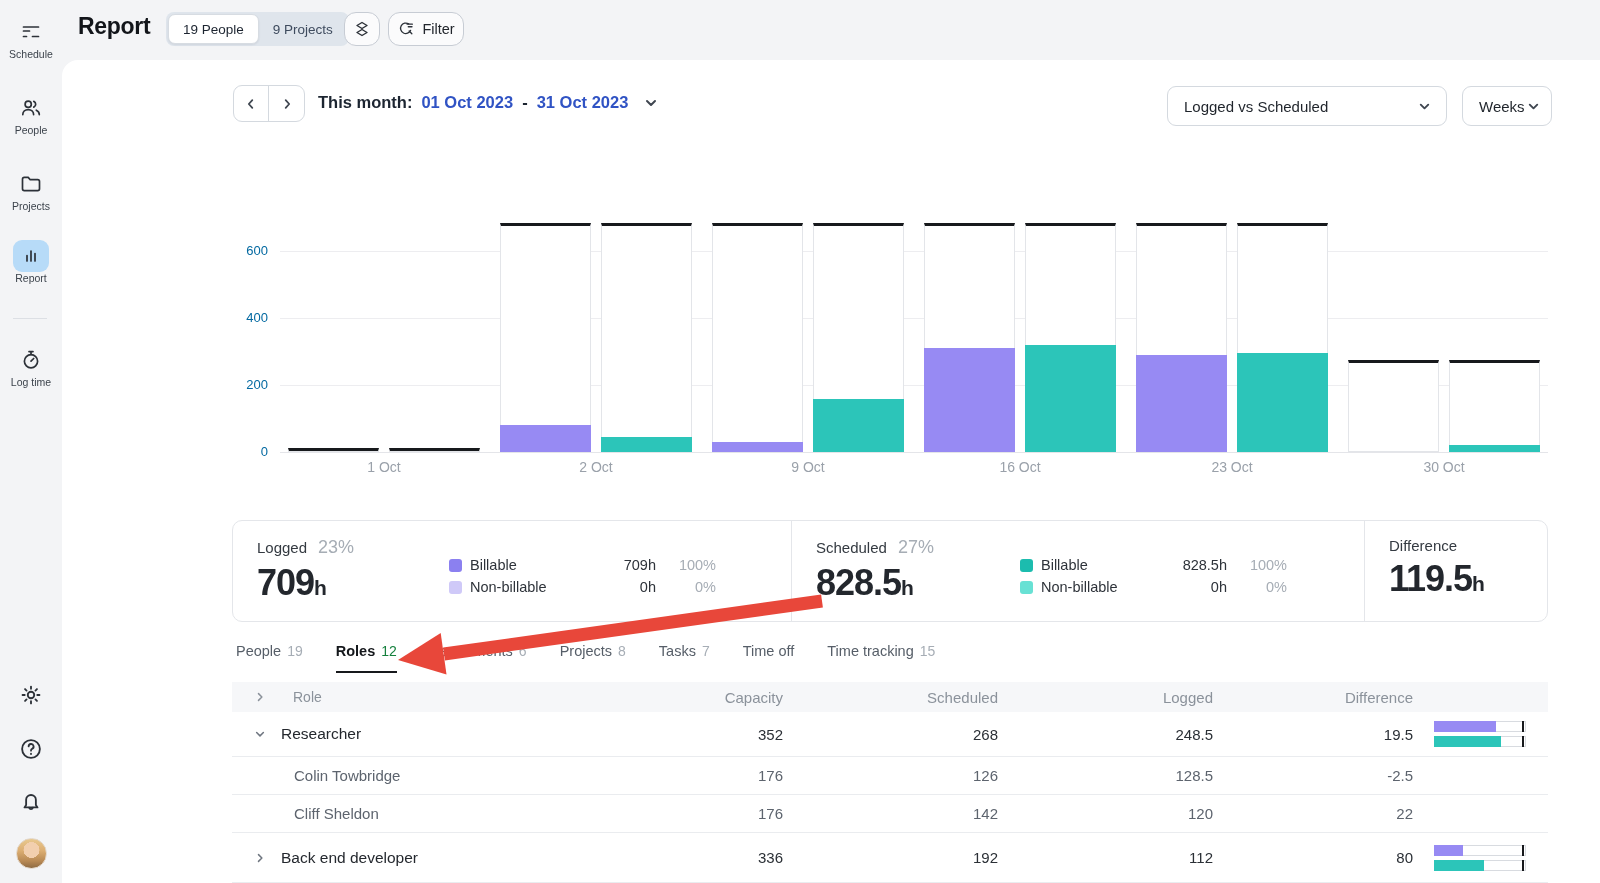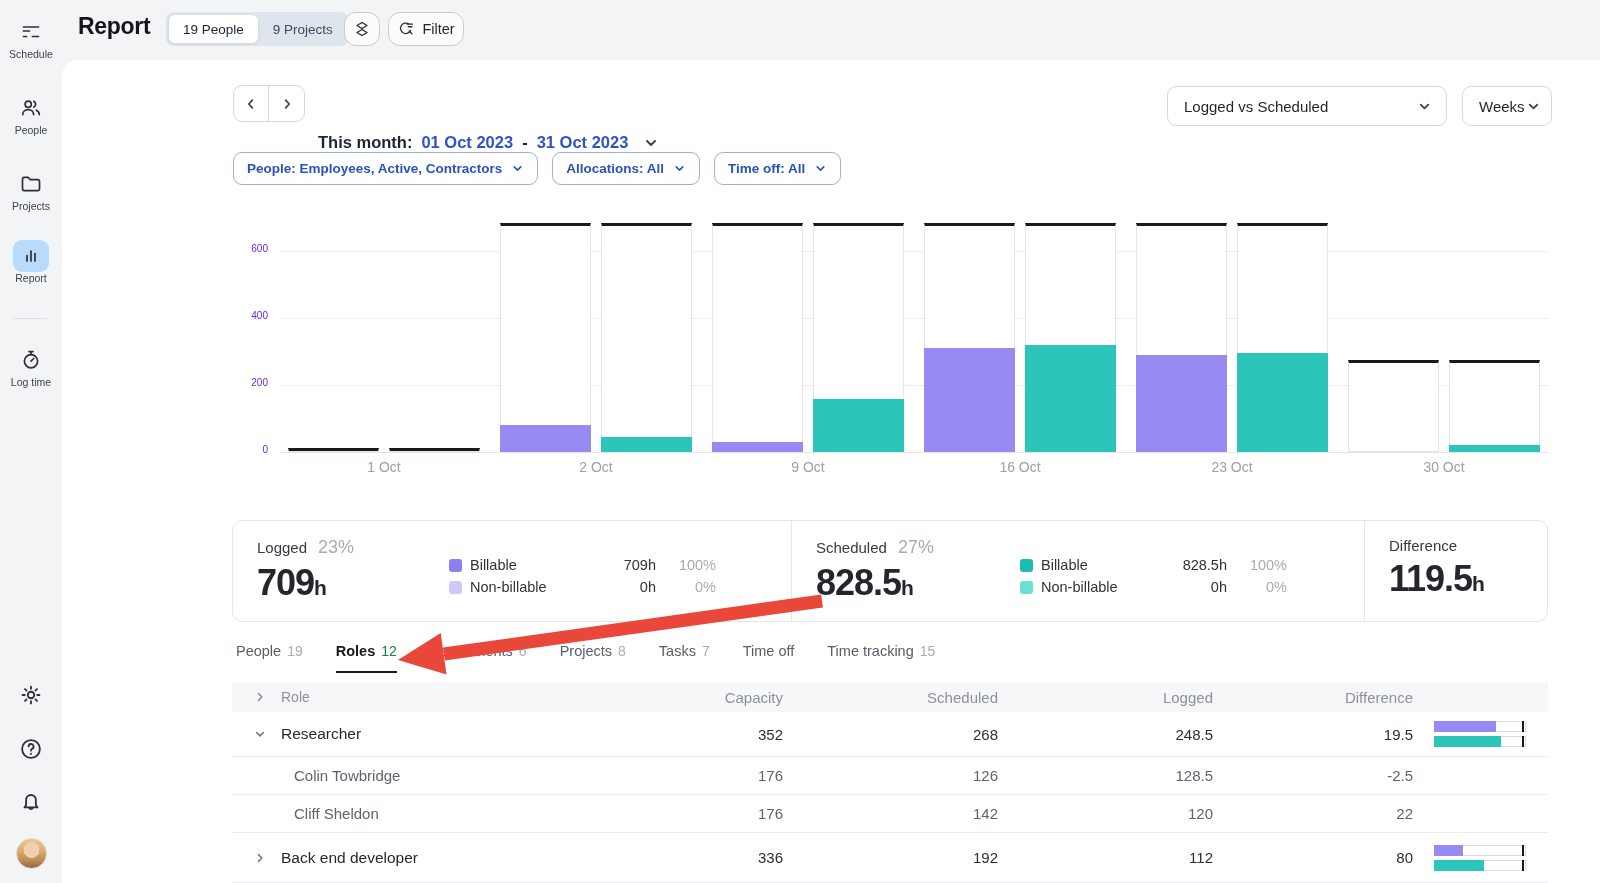--- a/index.html
+++ b/index.html
@@ -28,35 +28,35 @@
   .icon-btn { position:absolute; top:12px; height:34px; background:#fbfbfc; border:1px solid #c7ccd4; border-radius:12px; display:flex; align-items:center; justify-content:center; gap:7px; cursor:pointer; }
   .icon-btn .txt { font-size:14.5px; color:#22262c; }
 
   
   .main-card { position:absolute; left:62px; top:60px; width:1538px; height:823px; background:#ffffff; border-top-left-radius:16px; z-index:1; }
 
   
   .navpair { position:absolute; left:233px; top:85px; width:72px; height:37px; background:#fff; border:1px solid #d4d9df; border-radius:9px; display:flex; z-index:2; }
   .navpair .nbtn { width:50%; display:flex; align-items:center; justify-content:center; cursor:pointer; }
   .navpair .nbtn:first-child { border-right:1px solid #d4d9df; }
-  .daterow { position:absolute; left:318px; top:93px; display:flex; align-items:center; gap:9px; z-index:2;margin-top:40px; }
+  .daterow { position:absolute; left:318px; top:93px; display:flex; align-items:center; gap:9px; z-index:2; }
   .daterow .pref { font-size:16.5px; font-weight:700; color:#1c2531; }
   .daterow .dt { font-size:16.5px; font-weight:700; color:#3053c4; cursor:pointer; }
   .daterow .sep { font-size:16.5px; font-weight:700; color:#1c2531; }
   .select { position:absolute; top:86px; height:40px; background:#fff; border:1px solid #d4d9df; border-radius:9px; display:flex; align-items:center; justify-content:space-between; padding:0 14px 0 16px; cursor:pointer; z-index:2; }
   .select .txt { font-size:15px; color:#1f242b; }
 
   
   .pills { position:absolute; left:233px; top:152px; display:flex; gap:14px; z-index:2; }
   .pill { height:33px; border:1px solid #9db0dd; border-radius:9px; display:flex; align-items:center; gap:9px; padding:0 13px; cursor:pointer; background:#fff; }
   .pill .txt { font-size:13.5px; font-weight:700; color:#2a52b8; white-space:nowrap; }
 
   
   .chart { position:absolute; left:0; top:0; width:1600px; height:883px; z-index:2; pointer-events:none; }
-  .ylab { position:absolute; left:232px; width:36px; text-align:right; font-size:10px; color:#6d28d9; }
+  .ylab { position:absolute; left:232px; width:36px; text-align:right; font-size:13px; color:#0369a1; }
   .grid { position:absolute; left:280px; width:1268px; height:1px; background:#ededf0; }
   .grid.zero { background:#e4e5e9; }
   .bars { position:absolute; left:288px; top:218px; width:1252px; height:234px; display:flex; justify-content:space-between; align-items:flex-end; }
   .bgroup { width:192px; display:flex; gap:10px; align-items:flex-end; height:234px; pointer-events:auto; }
   .cap { position:relative; width:91px; background:#fff; border:1px solid #e3e5e9; border-top:3px solid #17191c; }
   .cap .fill { position:absolute; left:-1px; right:-1px; bottom:-1px; }
   .xlabs { position:absolute; left:288px; top:459px; width:1252px; display:flex; justify-content:space-between; }
   .xlab { width:192px; text-align:center; font-size:14px; color:#9aa1aa; }
 
   
@@ -229,40 +229,20 @@
         <path d="M4 6l4 4 4-4"></path>
       </svg>
   </div>
   <div class="select" style="left:1462px;width:90px;padding-right:10px">
     <span class="txt">Weeks</span>
     <svg class="chev" width="15" height="15" viewBox="0 0 16 16">
         <path d="M4 6l4 4 4-4"></path>
       </svg>
   </div>
 
-  <div class="pills">
-    <div class="pill">
-      <span class="txt">People: Employees, Active, Contractors</span>
-      <svg class="chev" width="13" height="13" viewBox="0 0 16 16" style="stroke:#2a52b8">
-          <path d="M4 6l4 4 4-4"></path>
-        </svg>
-    </div>
-    <div class="pill">
-      <span class="txt">Allocations: All</span>
-      <svg class="chev" width="13" height="13" viewBox="0 0 16 16" style="stroke:#2a52b8">
-          <path d="M4 6l4 4 4-4"></path>
-        </svg>
-    </div>
-    <div class="pill">
-      <span class="txt">Time off: All</span>
-      <svg class="chev" width="13" height="13" viewBox="0 0 16 16" style="stroke:#2a52b8">
-          <path d="M4 6l4 4 4-4"></path>
-        </svg>
-    </div>
-  </div>
 
   <div class="chart">
     <div id="ylabs">
         <div class="ylab" style="top: 444px;">0</div>
         <div class="ylab" style="top: 377px;">200</div>
         <div class="ylab" style="top: 310px;">400</div>
         <div class="ylab" style="top: 243px;">600</div>
       </div>
     <div id="grids">
         <div class="grid zero" style="top: 452px;"></div>
@@ -406,21 +386,21 @@
     </div>
 
   <div class="tablewrap">
     <div class="thead">
       <div class="c-name">
         <span class="exp">
             <svg class="chev" width="12" height="12" viewBox="0 0 16 16" style="stroke:#8b929b">
               <path d="M6 3.5 10.5 8 6 12.5"></path>
             </svg>
           </span>
-        <span style="margin-left:13px">Role</span>
+        <span style="margin-left:25px">Role</span>
       </div>
       <div class="c-num">Capacity</div>
       <div class="c-num">Scheduled</div>
       <div class="c-num">Logged</div>
       <div class="c-num last">Difference</div>
       <div class="c-chart"></div>
     </div>
     <div id="tbody">
         <div class="trow-g" style="height: 45px;">
           <div class="c-name">

